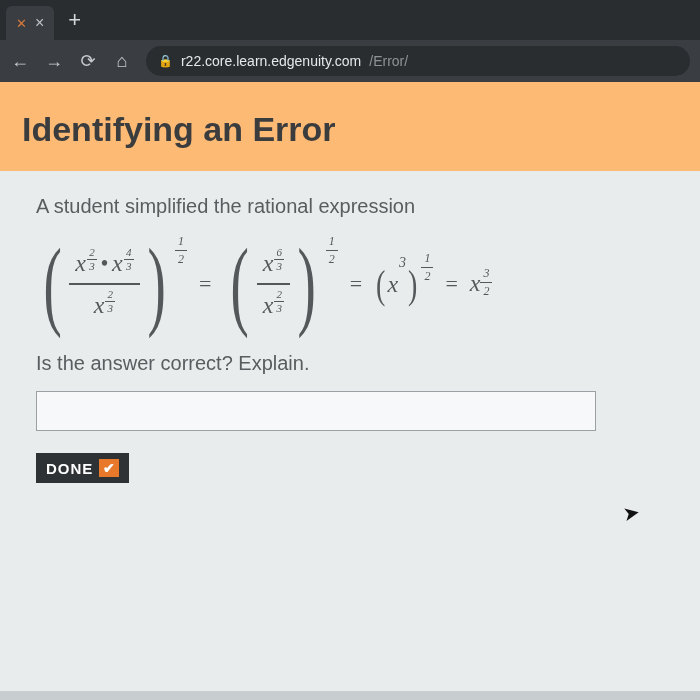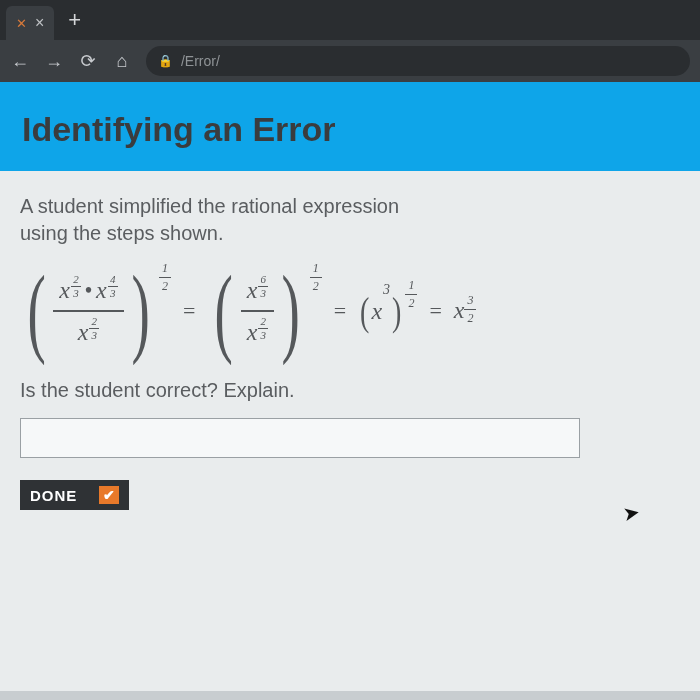--- a/index.html
+++ b/index.html
@@ -25,25 +25,25 @@
 .navicon { color: #c7cace; font-size: 18px; width: 20px; text-align:center; }
 .urlbox {
   flex: 1; background: #2a2d30; color: #c7cace; height: 30px;
   border-radius: 15px; display: flex; align-items: center; padding: 0 12px;
   font-size: 14px; gap: 8px;
 }
 .urlbox .lock { font-size: 12px; }
 .urlbox .host { color: #e5e7e9; }
 .urlbox .path { color: #8f9396; }
 .header-strip {
-  background: #0ea5e9; padding: 28px 22px 22px 22px;
+  background: #fdba74; padding: 28px 22px 22px 22px;
 }
 .page-title { color: #3a3c3e; font-size: 34px; font-weight: 700; }
 .content {
-  background: #e9eced; margin: 0; padding: 22px 20px 24px 20px;
+  background: #e9eced; margin: 0; padding: 22px 20px 24px 36px;
   min-height: 520px; position: relative;
 }
 .prompt { color: #5a5d60; font-size: 20px; line-height: 1.35; margin-bottom: 24px; }
 .math-row {
   display: flex; align-items: center; gap: 8px;
   color: #55585b; font-family: Georgia, 'Times New Roman', serif; font-style: italic;
   font-size: 20px; margin-bottom: 28px;
 }
 .eq { margin: 0 4px; font-style: normal; font-size: 22px; }
 .paren-group { display: flex; align-items: center; position: relative; }
@@ -83,21 +83,21 @@
 .final { display: inline-flex; align-items: flex-start; }
 .final .x { font-size: 24px; }
 .final .fexp { display: inline-flex; flex-direction: column; align-items: center; font-size: 12px; margin-top: -4px; }
 .final .fexp .fbar { width: 12px; height: 1px; background: #55585b; margin: 1px 0;}
 .question { color: #5a5d60; font-size: 20px; margin-bottom: 16px; margin-top: 10px;}
 .answer-input {
   width: 560px; height: 40px; border: 1px solid #9aa0a4; background: #f6f8f9;
   padding: 6px 8px; font-size: 16px;
 }
 .done-btn {
-  display: inline-flex; align-items: center; gap: 22px;
+  display: inline-flex; align-items: center; gap: 6px;
   background: #2f3235; color: #fff; font-weight: 700; font-size: 15px;
   padding: 6px 10px; margin-top: 22px; letter-spacing: 1px;
 }
 .done-check {
   background: #e8792a; color: #fff; width: 20px; height: 18px;
   display: inline-flex; align-items: center; justify-content: center;
   font-size: 14px;
 }
 .cursor {
   position: absolute; right: 60px; top: 330px; font-size: 20px; color: #111;
@@ -114,32 +114,32 @@
   </div>
   <div class="newtab">+</div>
 </div>
 <div class="chrome-bar">
   <span class="navicon">←</span>
   <span class="navicon">→</span>
   <span class="navicon">⟳</span>
   <span class="navicon">⌂</span>
   <div class="urlbox">
     <span class="lock">🔒</span>
+    <span class="host">r22.core.learn.edgenuity.com</span>
       <span class="path">/Error/</span>
   </div>
 </div>
 
 <div class="header-strip">
   <h1 class="page-title">Identifying an Error</h1>
 </div>
 
 <div class="content">
   <p class="prompt">
     <span>A student simplified the rational expression</span><br>
-    <span>using the steps shown.</span>
   </p>
 
   <div class="math-row">
 
     <span class="paren-group">
       <span class="bigparen">(</span>
       <span class="frac">
         <span class="numrow">
           <span class="xterm">
             <span class="x">x</span>
@@ -235,21 +235,21 @@
     <span class="final">
       <span class="x">x</span>
       <span class="fexp">
         <span>3</span>
         <span class="fbar"></span>
         <span>2</span>
       </span>
     </span>
   </div>
 
-  <p class="question">Is the student correct? Explain.</p>
+  <p class="question">Is the answer correct? Explain.</p>
 
   <input class="answer-input" type="text" value="" style="">
 
   <div class="done-btn">
     <span>DONE</span>
     <span class="done-check">✔</span>
   </div>
 
   <div class="cursor">➤</div>
 </div>

